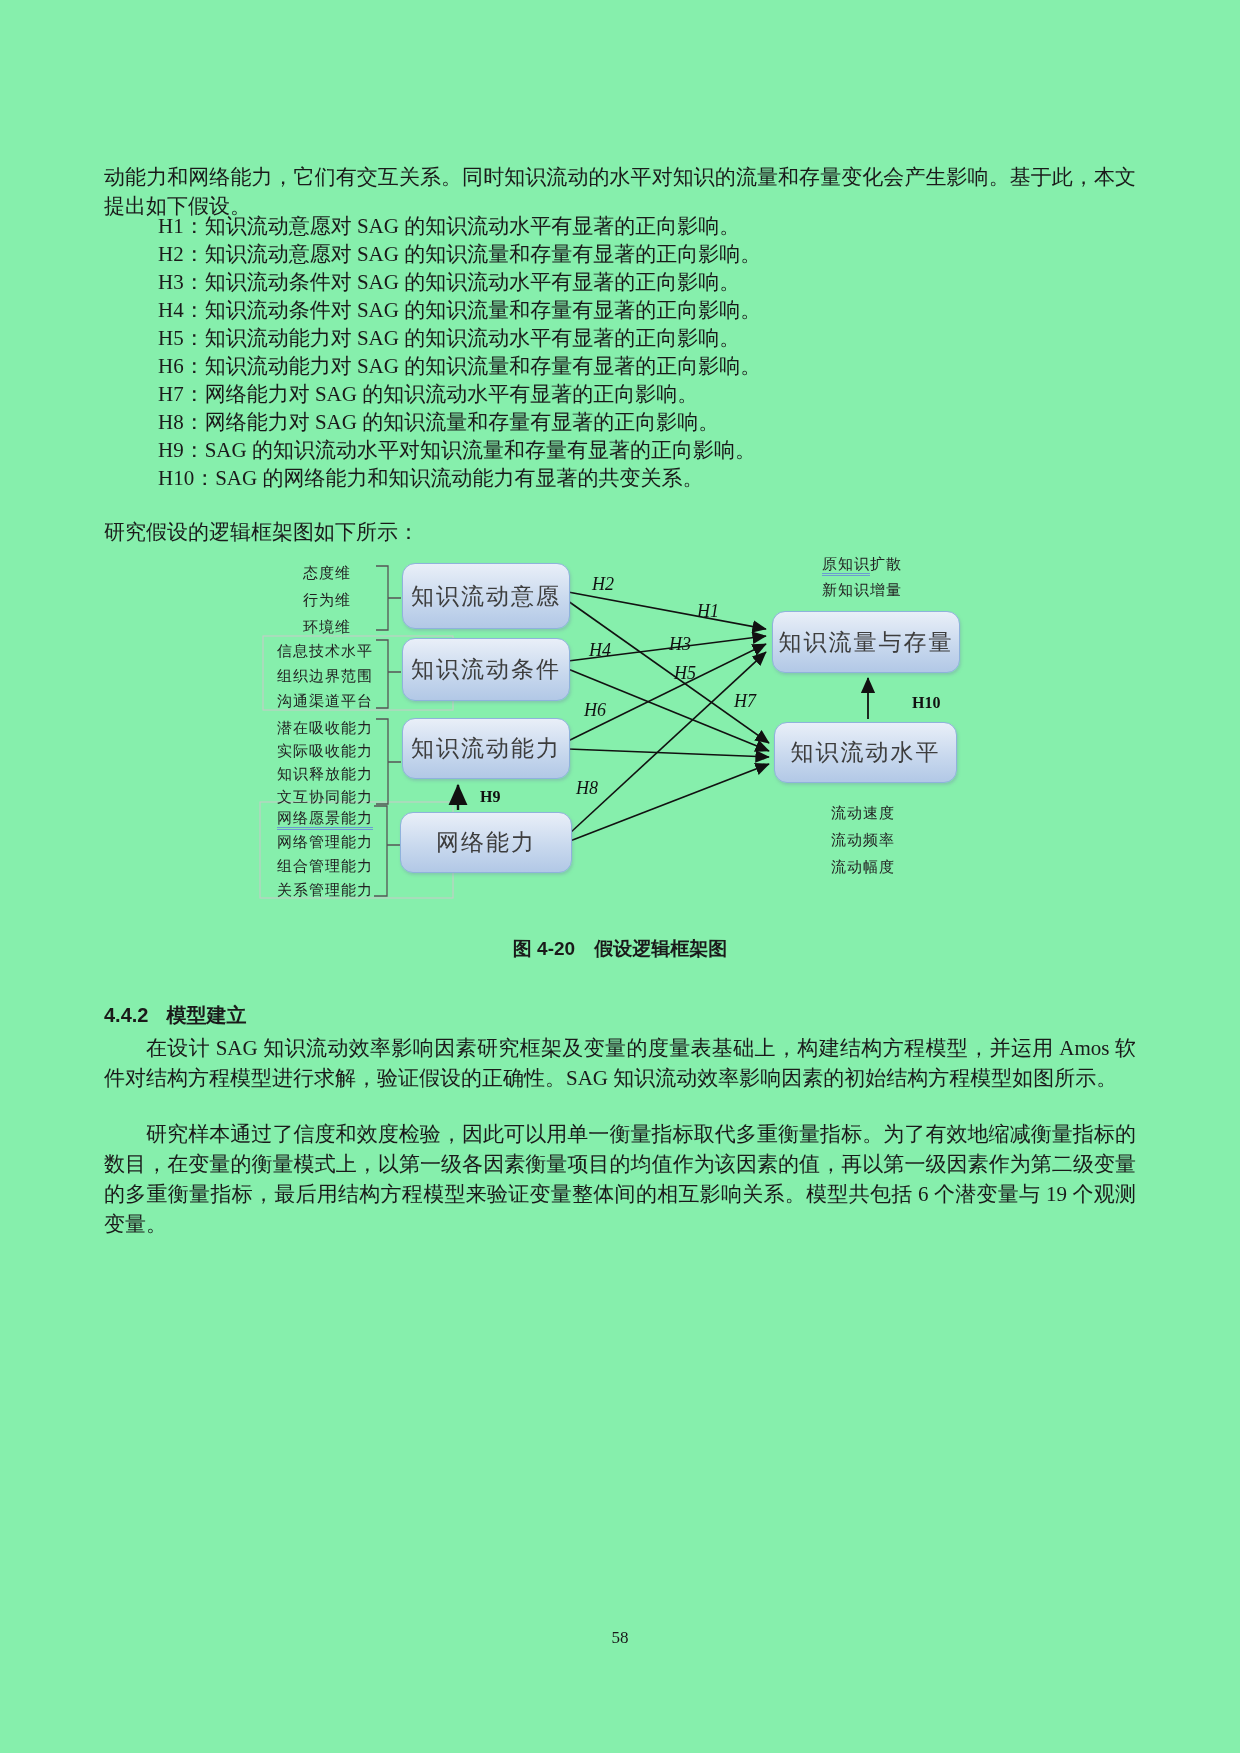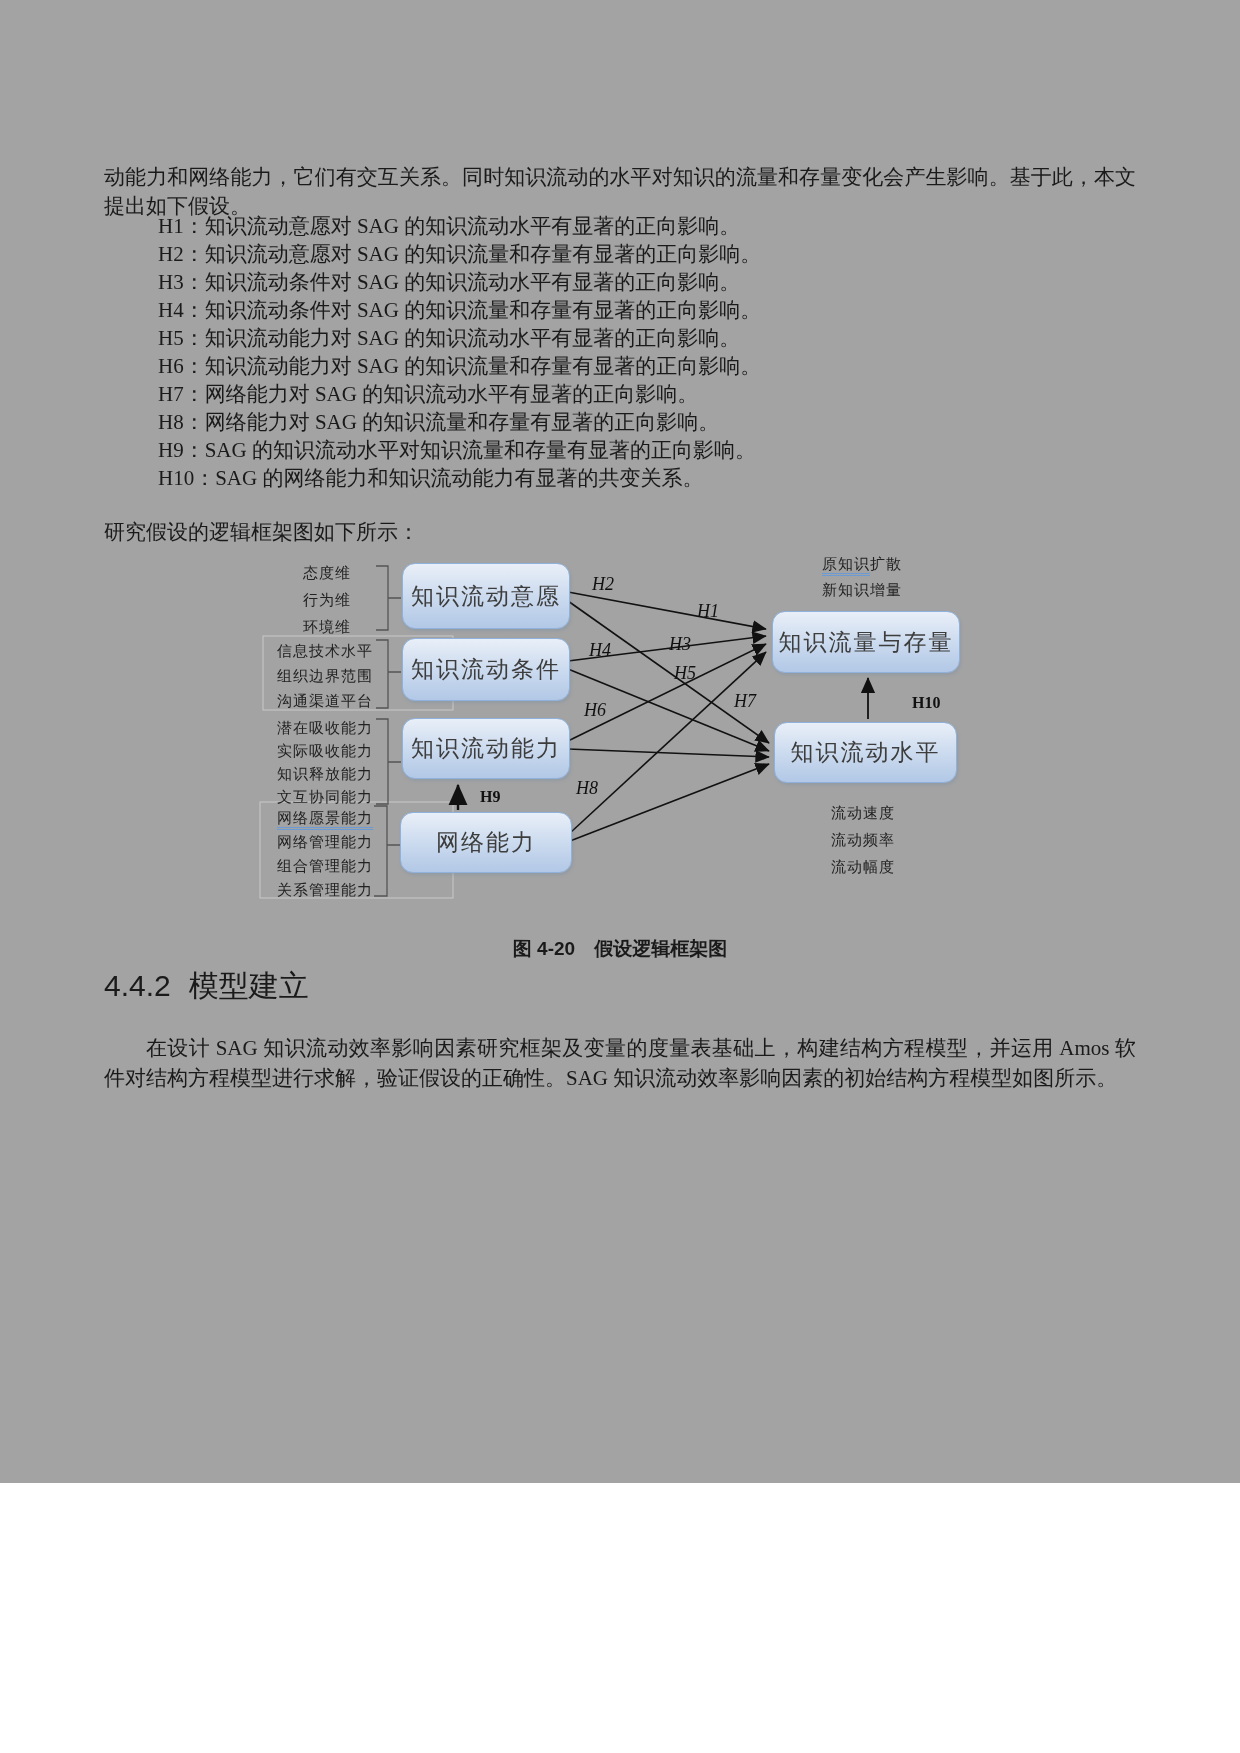--- a/index.html
+++ b/index.html
@@ -2,21 +2,21 @@
 <html lang="zh" style="--box-fill-top: #e9eff8; --box-fill-bottom: #b2c8e6; --box-border: #8fb2dc; --underline: #6b9bd2;"><head>
 <meta charset="utf-8">
 <style>
   :root{
     --box-fill-top:#e9eff8; --box-fill-mid:#c9d9ee; --box-fill-bottom:#b2c8e6;
     --box-border:#8fb2dc; --underline:#6b9bd2; --ink:#1a1a1a;
   }
   html,body{margin:0;padding:0;}
   body{background:#ffffff;}
   .page{
-    position:relative; width:1240px; height:1483px; background:#a3a3a3;
+    position:relative; width:1240px; height:1753px; background:#86efac;
     font-family:"Liberation Serif","DejaVu Serif",serif; color:var(--ink);
     overflow:hidden;
   }
   .flowtext{position:absolute; left:104px; width:1032px; font-size:21px; text-align:justify;}
   .intro{top:142px; line-height:29px;}
   .hyps{position:absolute; left:158px; top:212px; width:980px; font-size:21px; line-height:28px;}
   .leadin{top:497px; line-height:28px;}
 
   
   .dg-svg{position:absolute; left:0; top:0; width:1240px; height:1753px; pointer-events:none;}
@@ -29,22 +29,22 @@
   }
   .glabels{position:absolute; font-size:15px; color:#222; letter-spacing:1px; white-space:nowrap;}
   .hlbl{position:absolute; font-size:18px; font-style:italic; color:#111;
         font-family:"Liberation Serif","DejaVu Serif",serif;}
   .hlbl-b{position:absolute; font-size:16px; font-weight:bold; color:#111;}
   .rlabel{position:absolute; font-size:15px; color:#222; letter-spacing:1px; white-space:nowrap;}
   .u-dbl{border-bottom:3px double var(--underline); padding-bottom:1px;}
 
   .caption{position:absolute; left:0; top:936px; width:1240px; text-align:center;
            font-family:"Liberation Sans","DejaVu Sans",sans-serif; font-weight:bold; font-size:19px;}
-  .s-head{position:absolute; left:104px; top:966px;
-          font-family:"Liberation Sans","DejaVu Sans",sans-serif; font-weight:normal; font-size:30px;}
+  .s-head{position:absolute; left:104px; top:1002px;
+          font-family:"Liberation Sans","DejaVu Sans",sans-serif; font-weight:bold; font-size:20px;}
   .s-head .num{margin-right:18px;}
   .para{line-height:30px; text-indent:2em;}
   .para1{top:996px;margin-top:37px;}
   .para2{top:1098px;}
   .pagenum{position:absolute; left:0; top:1628px; width:1240px; text-align:center; font-size:17px;}
 </style>
 </head>
 <body>
 
 <div class="page">
@@ -144,15 +144,16 @@
   <div class="rlabel" style="left:831px; top:831px;">流动频率</div>
   <div class="rlabel" style="left:831px; top:858px;">流动幅度</div>
 
   <div class="caption">图 4-20　假设逻辑框架图</div>
 
   <div class="s-head">
     <span class="num">4.4.2</span><span>模型建立</span>
   </div>
 
   <p class="flowtext para para1">在设计 SAG 知识流动效率影响因素研究框架及变量的度量表基础上，构建结构方程模型，并运用 Amos 软件对结构方程模型进行求解，验证假设的正确性。SAG 知识流动效率影响因素的初始结构方程模型如图所示。</p>
+  <p class="flowtext para para2">研究样本通过了信度和效度检验，因此可以用单一衡量指标取代多重衡量指标。为了有效地缩减衡量指标的数目，在变量的衡量模式上，以第一级各因素衡量项目的均值作为该因素的值，再以第一级因素作为第二级变量的多重衡量指标，最后用结构方程模型来验证变量整体间的相互影响关系。模型共包括 6 个潜变量与 19 个观测变量。</p>
 
   <div class="pagenum">58</div>
 </div>
 
 </body></html>

